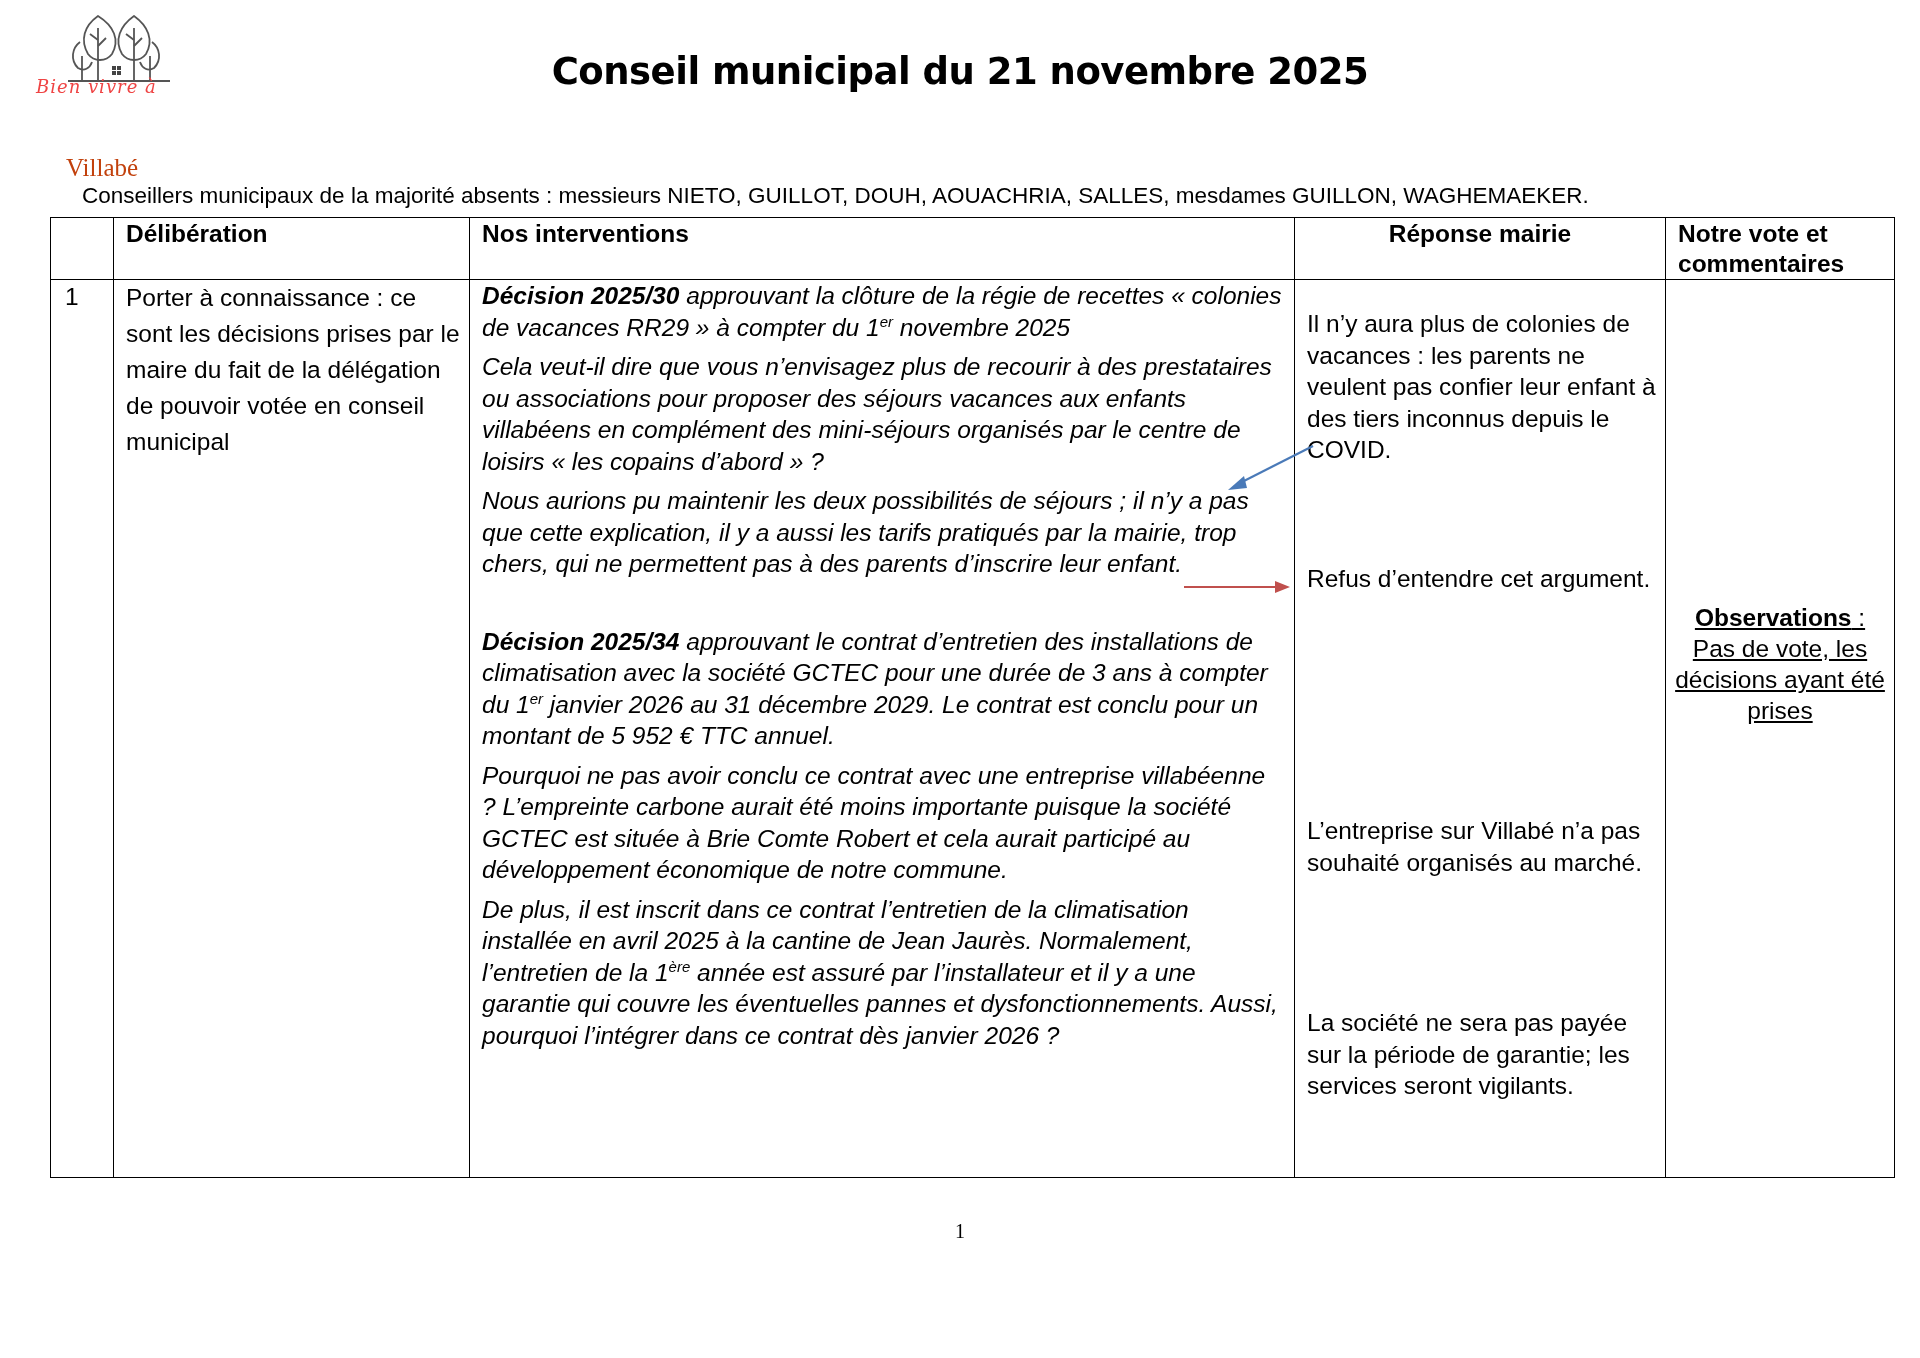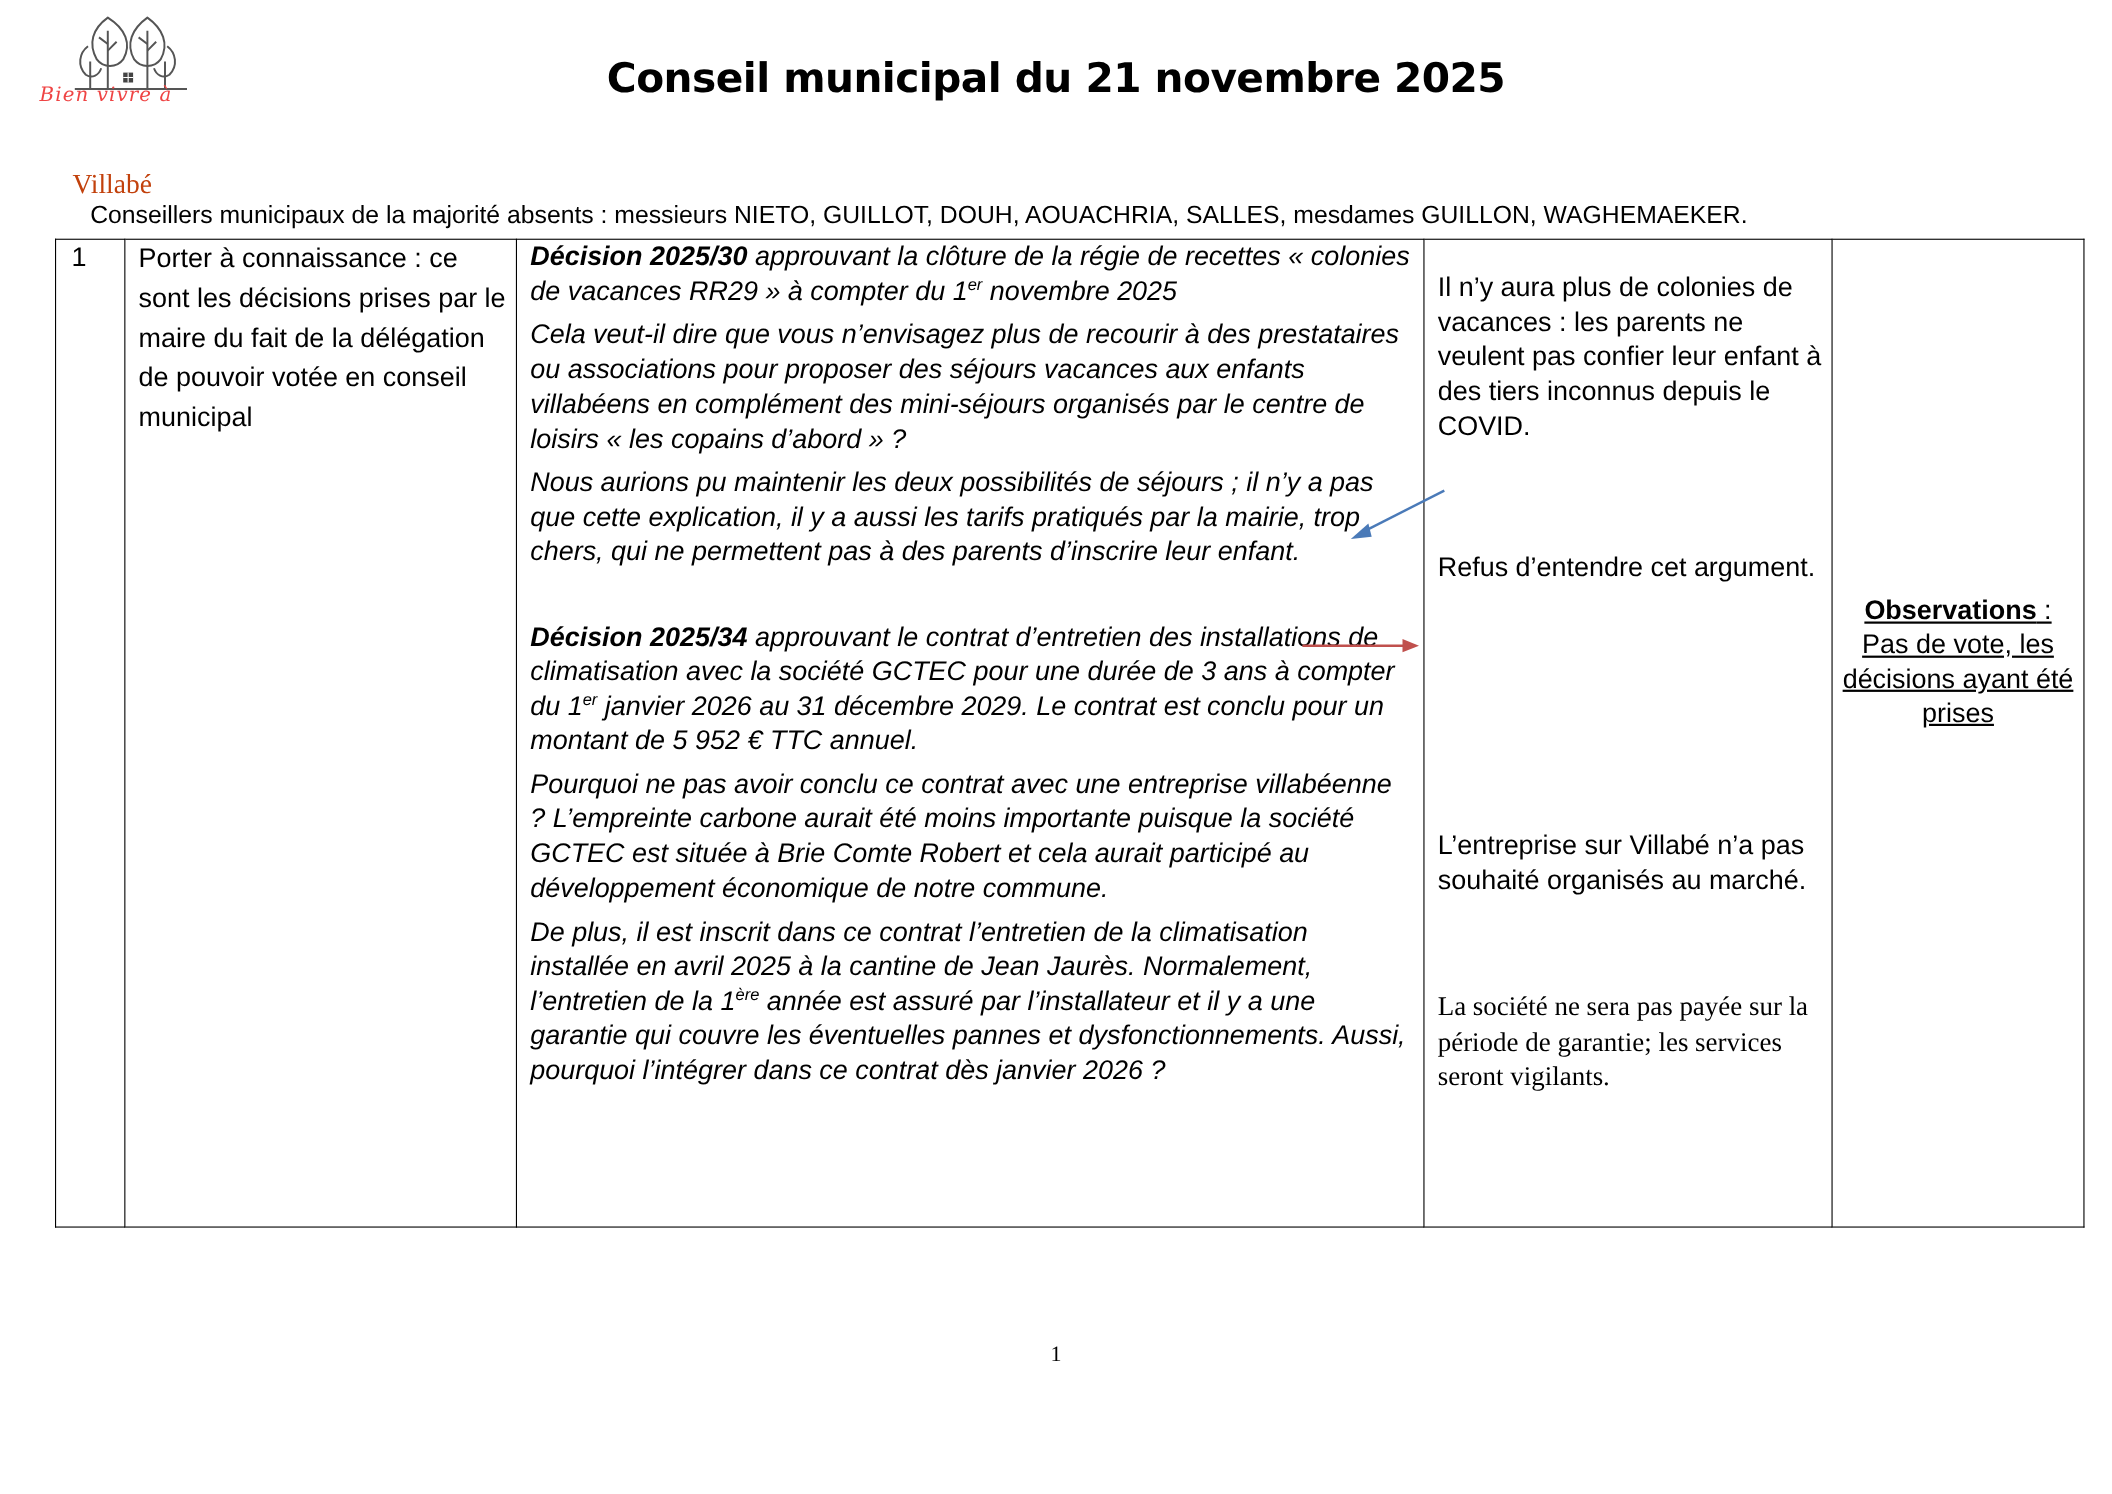--- a/index.html
+++ b/index.html
@@ -68,41 +68,48 @@
 
 <table class="grid">
   <colgroup>
     <col class="c0">
       <col class="c1">
       <col class="c2">
       <col class="c3">
       <col class="c4">
   </colgroup>
   <tbody>
+      <tr class="hrow">
+    <th class="hcell"></th>
+    <th class="hcell">Délibération</th>
+    <th class="hcell">Nos interventions</th>
+    <th class="hcell center">Réponse mairie</th>
+    <th class="hcell">Notre vote et commentaires</th>
+  </tr>
   <tr style="height:898px;">
     <td class="num">1</td>
     <td class="delib">Porter à connaissance : ce sont les décisions prises par le maire du fait de la délégation de pouvoir votée en conseil municipal</td>
     <td class="interv">
       <p><b>Décision 2025/30</b><span> approuvant la clôture de la régie de recettes « colonies de vacances RR29 » à compter du 1</span><sup>er</sup><span> novembre 2025</span></p>
       <div class="gap"></div>
       <p>Cela veut-il dire que vous n’envisagez plus de recourir à des prestataires ou associations pour proposer des séjours vacances aux enfants villabéens en complément des mini-séjours organisés par le centre de loisirs « les copains d’abord » ?</p>
       <div class="gap"></div>
       <p>Nous aurions pu maintenir les deux possibilités de séjours ; il n’y a pas que cette explication, il y a aussi les tarifs pratiqués par la mairie, trop chers, qui ne permettent pas à des parents d’inscrire leur enfant.</p>
       <div class="biggap"></div>
       <p><b>Décision 2025/34</b><span> approuvant le contrat d’entretien des installations de climatisation avec la société GCTEC pour une durée de 3 ans à compter du 1</span><sup>er</sup><span> janvier 2026 au 31 décembre 2029. Le contrat est conclu pour un montant de 5 952 € TTC annuel.</span></p>
       <div class="gap"></div>
       <p>Pourquoi ne pas avoir conclu ce contrat avec une entreprise villabéenne ? L’empreinte carbone aurait été moins importante puisque la société GCTEC est située à Brie Comte Robert et cela aurait participé au développement économique de notre commune.</p>
       <div class="gap"></div>
       <p><span>De plus, il est inscrit dans ce contrat l’entretien de la climatisation installée en avril 2025 à la cantine de Jean Jaurès. Normalement, l’entretien de la 1</span><sup>ère</sup><span> année est assuré par l’installateur et il y a une garantie qui couvre les éventuelles pannes et dysfonctionnements. Aussi, pourquoi l’intégrer dans ce contrat dès janvier 2026 ?</span></p>
     </td>
     <td class="rep">
       <div class="block" style="top:28px;">Il n’y aura plus de colonies de vacances : les parents ne veulent pas confier leur enfant à des tiers inconnus depuis le COVID.</div>
       <div class="block" style="top:283px;">Refus d’entendre cet argument.</div>
       <div class="block" style="top:535px;">L’entreprise sur Villabé n’a pas souhaité organisés au marché.</div>
-      <div class="block" style="top:682px;font-family:Liberation Serif, serif;">La société ne sera pas payée sur la période de garantie; les services seront vigilants.</div>
+      <div class="block" style="top:727px;">La société ne sera pas payée sur la période de garantie; les services seront vigilants.</div>
     </td>
     <td class="vote">
       <div class="inner">
         <b>Observations</b><span> :</span><br>
         <span>Pas de vote, les décisions ayant été prises</span>
       </div>
     </td>
   </tr>
 </tbody>
   </table>

